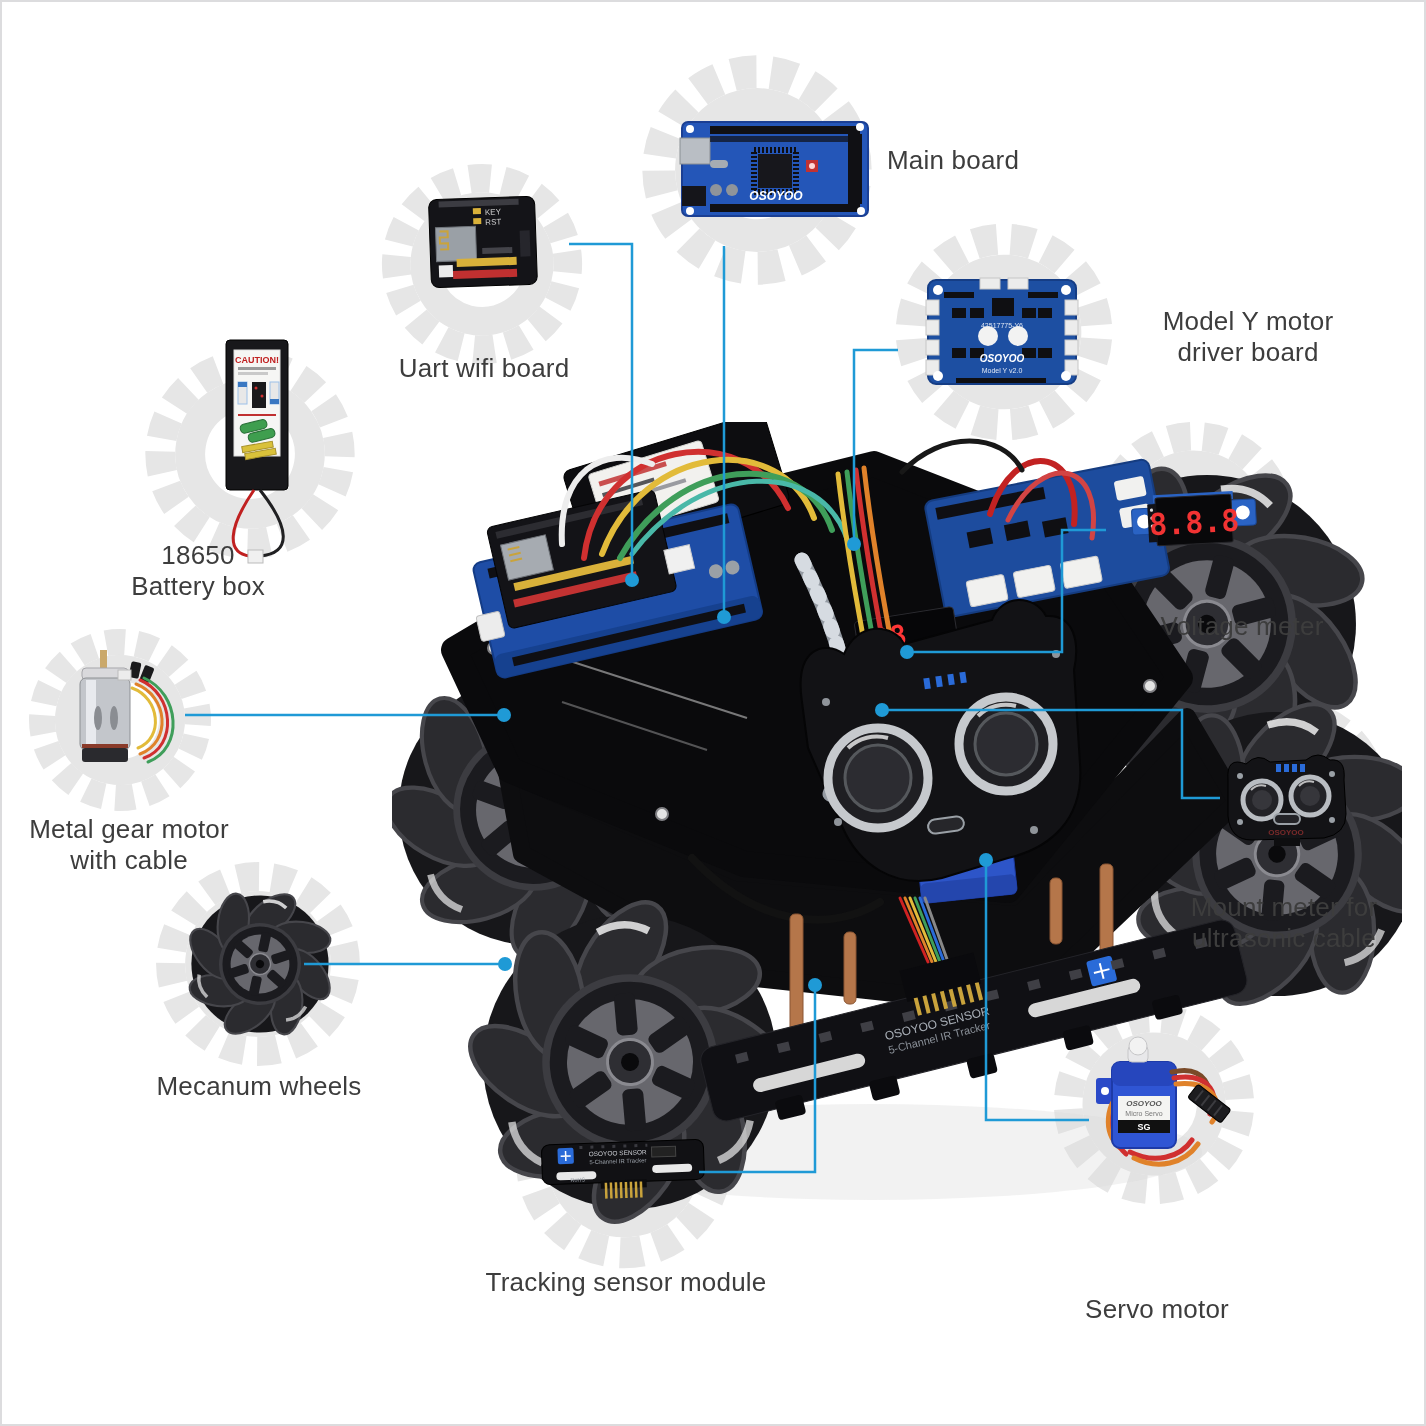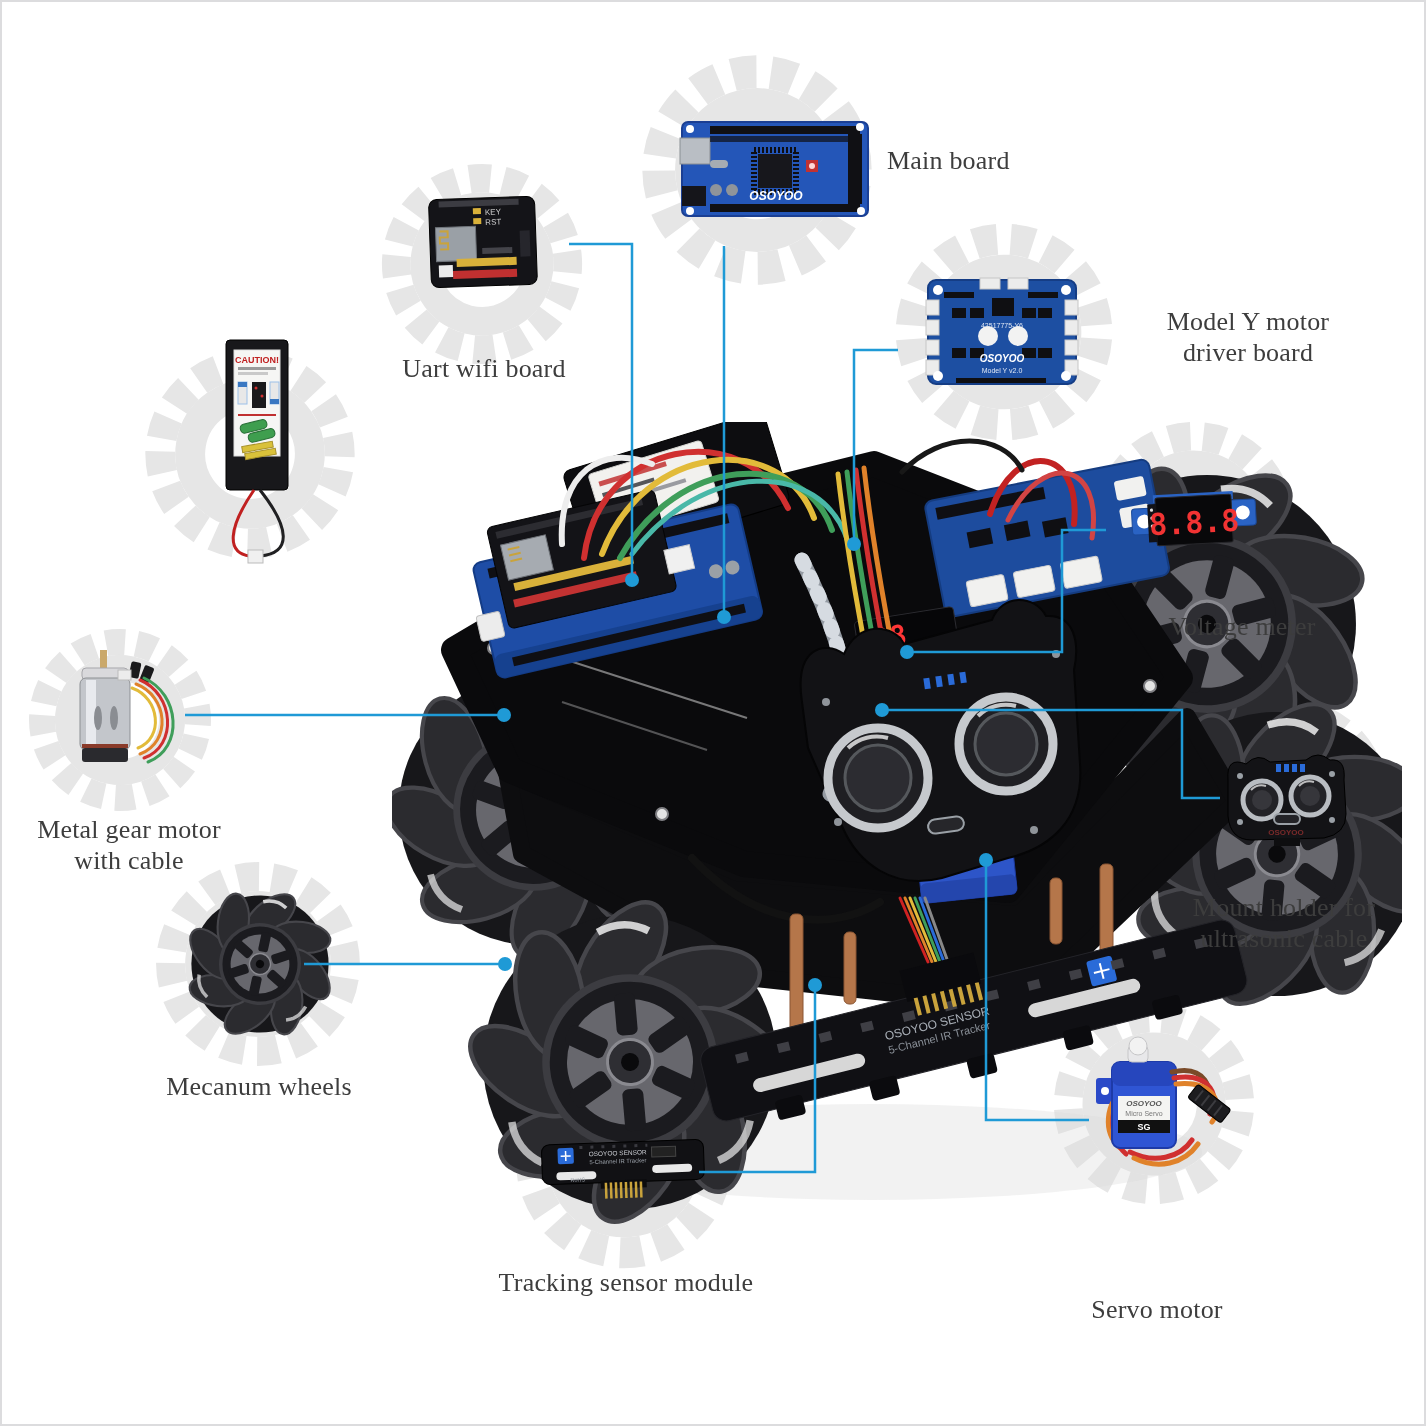--- a/index.html
+++ b/index.html
@@ -5,21 +5,21 @@
   html,body{margin:0;padding:0;background:#fff;}
   #canvas{
     position:relative;width:1426px;height:1426px;background:#ffffff;
     border:2px solid #dcdcde;box-sizing:border-box;overflow:hidden;
     font-family:"Liberation Sans",sans-serif;
   }
   .layer{position:absolute;left:0;top:0;pointer-events:none;}
   .tile-svg{position:absolute;overflow:visible;}
   .lbl{
     position:absolute;font-size:26px;line-height:31px;color:#3d3d3d;
-    text-align:center;letter-spacing:.2px;white-space:nowrap;font-family:Liberation Serif, serif;
+    text-align:center;letter-spacing:.2px;white-space:nowrap;
   }
   .lbl.left{text-align:left;}
   svg text{font-family:"Liberation Sans",sans-serif;}
   .seg{font-family:"DejaVu Sans Mono",monospace;font-weight:bold;}
 </style>
 </head>
 <body>
 
 <div id="canvas">
 
@@ -336,20 +336,24 @@
       <rect x="72" y="61" width="9" height="5" fill="#3a78c2"></rect>
     <rect x="40" y="76" width="38" height="2" fill="#c03030"></rect>
     <rect x="42" y="84" width="27" height="9" rx="4" fill="#3f9e4f" stroke="#2a7038" transform="rotate(-14 55 88)"></rect>
     <rect x="50" y="93" width="27" height="9" rx="4" fill="#3f9e4f" stroke="#2a7038" transform="rotate(-14 63 97)"></rect>
     <rect x="44" y="106" width="31" height="6" fill="#d9c13a" stroke="#a8922a" transform="rotate(-10 59 109)"></rect>
     <rect x="47" y="113" width="31" height="6" fill="#d9c13a" stroke="#a8922a" transform="rotate(-10 62 116)"></rect>
     <path d="M 56,152 C 30,190 28,215 52,218" stroke="#c02020" stroke-width="3" fill="none"></path>
     <path d="M 62,152 C 92,190 94,215 62,218" stroke="#202022" stroke-width="3" fill="none"></path>
     <rect x="50" y="212" width="15" height="13" fill="#f0f0f0" stroke="#bbb"></rect>
   </svg>
+  <div class="lbl" style="left:76px;top:538px;width:240px">
+    <div>18650</div>
+    <div>Battery box</div>
+  </div>
 
   <svg class="tile-svg" style="left:1130px;top:486px" width="124" height="62" viewBox="0 0 124 62">
     <g transform="rotate(-3 62 31)">
       <rect x="0" y="18" width="26" height="26" rx="3" fill="#2a63c4" stroke="#1c4a9a"></rect>
       <circle cx="12" cy="31" r="7" fill="#ffffff"></circle>
       <rect x="98" y="14" width="26" height="26" rx="3" fill="#2a63c4" stroke="#1c4a9a"></rect>
       <circle cx="111" cy="27" r="7" fill="#ffffff"></circle>
       <rect x="22" y="5" width="80" height="8" fill="#2a63c4"></rect>
       <rect x="24" y="8" width="76" height="48" rx="2" fill="#08080a" stroke="#26262a"></rect>
       <rect x="16" y="14" width="9" height="38" fill="#121216"></rect>
@@ -403,21 +407,21 @@
     <circle cx="44" cy="50" r="10" fill="#36363b"></circle>
     <path d="M 33,40 A 15 15 0 0 1 48,36" stroke="#fff" stroke-width="2" fill="none" opacity=".7"></path>
     <circle cx="92" cy="46" r="19" fill="#232327" stroke="#b9bdc2" stroke-width="5"></circle>
     <circle cx="92" cy="46" r="10" fill="#36363b"></circle>
     <path d="M 81,36 A 15 15 0 0 1 96,32" stroke="#fff" stroke-width="2" fill="none" opacity=".7"></path>
     <rect x="56" y="64" width="26" height="10" rx="5" fill="#232327" stroke="#9aa0a6" stroke-width="2"></rect>
     <text x="68" y="85" font-size="8" font-weight="bold" fill="#7a2a2a" text-anchor="middle">OSOYOO</text>
     <rect x="56" y="88" width="26" height="8" fill="#0e0e10"></rect>
   </svg>
   <div class="lbl" style="left:1158px;top:890px;width:248px">
-    <div>Mount holder for</div>
+    <div>Mount meter for</div>
     <div>ultrasonic cable</div>
   </div>
 
   <svg class="tile-svg" style="left:186px;top:890px" width="144" height="144" viewBox="0 0 144 144">
     <use href="#mw" transform="translate(72,72) scale(0.70) rotate(12)"></use>
   </svg>
   <div class="lbl" style="left:137px;top:1069px;width:240px">Mecanum wheels</div>
 
   <svg class="tile-svg" style="left:1082px;top:1030px" width="150" height="150" viewBox="0 0 150 150">
     <rect x="12" y="46" width="18" height="26" rx="3" fill="#2a49c8"></rect>

